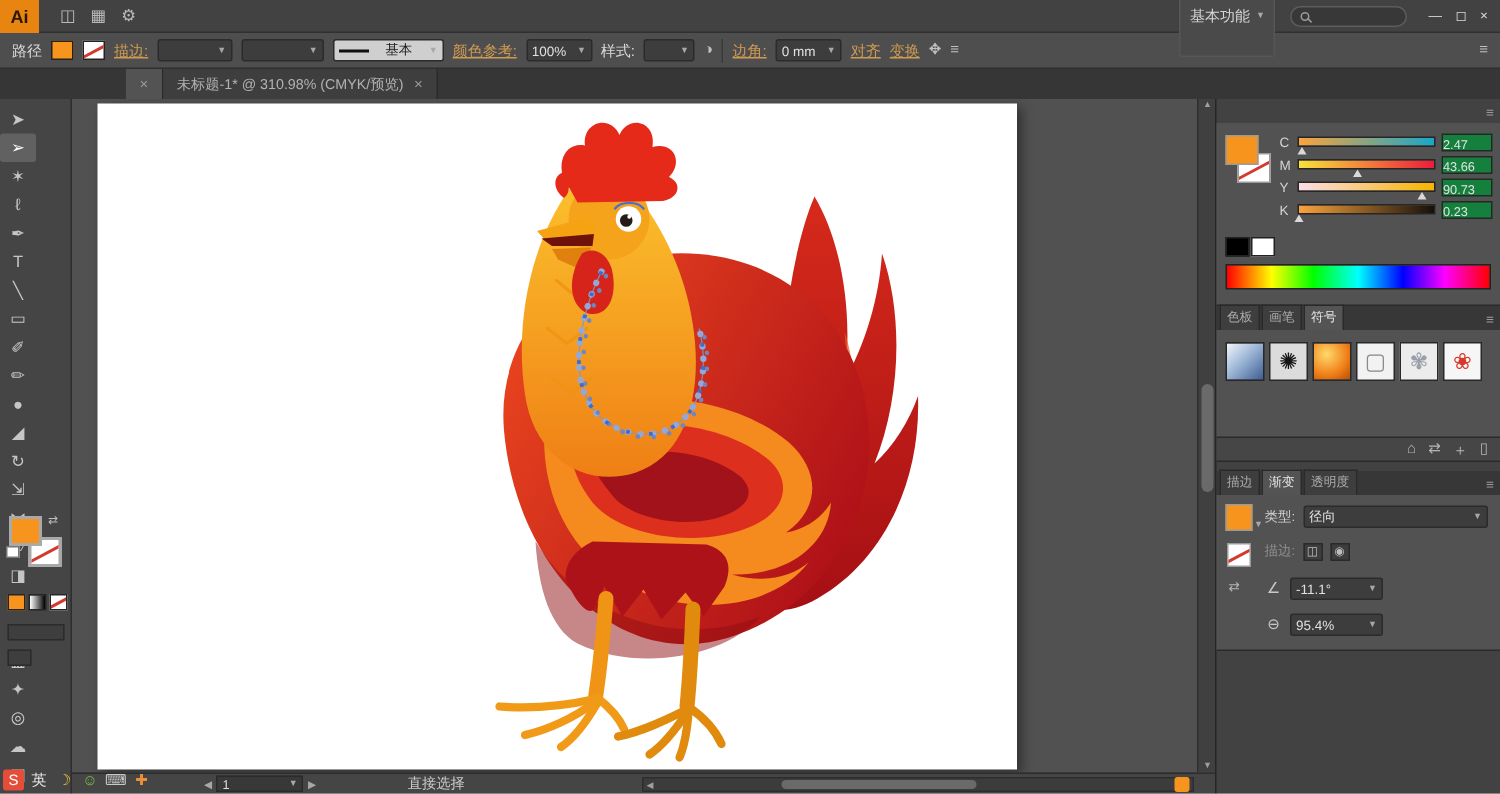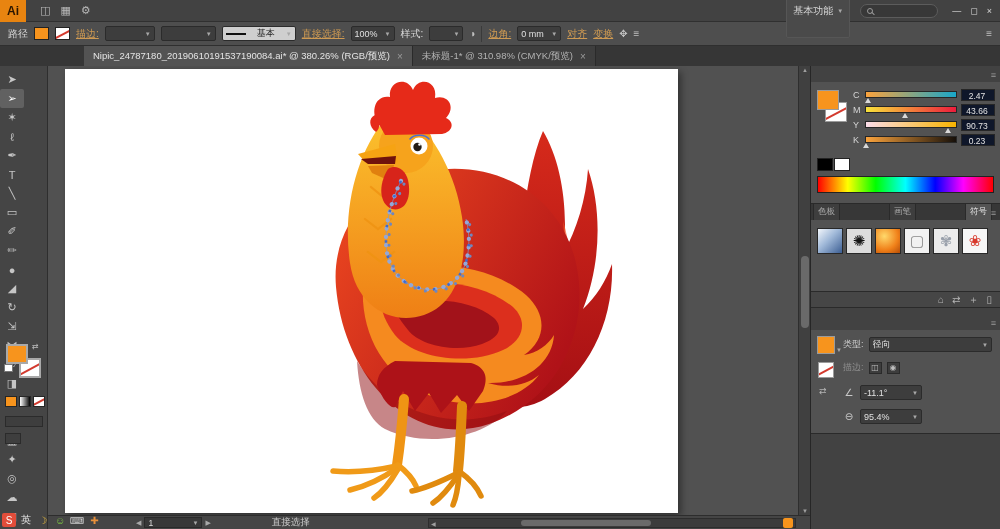--- a/index.html
+++ b/index.html
@@ -94,26 +94,26 @@
   .pbody{position:absolute;left:0;right:0;background:#525252;border-bottom:1px solid #2a2a2a;}
 
   .cp-head{top:0;} .cp-body{top:16px;height:122px;}
   .cp-fill{position:absolute;left:6px;top:8px;width:22px;height:20px;border:1px solid #9b9b9b;z-index:2;}
   .cp-stroke{position:absolute;left:14px;top:20px;width:22px;height:20px;background:#fff;border:1px solid #9b9b9b;overflow:hidden;}
   .channels{position:absolute;left:42px;top:5px;right:5px;}
   .ch-row{display:flex;align-items:center;height:15px;gap:4px;}
   .ch-label{width:8px;color:#d4d4d4;font-size:9px;}
   .ch-track{flex:1;height:7px;border:1px solid #262626;position:relative;}
   .ch-thumb{position:absolute;bottom:-6px;width:0;height:0;border:3px solid transparent;border-bottom:5px solid #d9d9d9;transform:translateX(-3px);}
-  .ch-val{width:34px;height:12px;background:#0f172a;border:1px solid #262626;color:#e2e2e2;font-size:8.5px;text-align:center;padding:1px 2px 0 0;}
+  .ch-val{width:34px;height:12px;background:#15803d;border:1px solid #262626;color:#e2e2e2;font-size:8.5px;text-align:left;padding:1px 2px 0 0;}
   .bw{position:absolute;top:76px;width:16px;height:13px;border:1px solid #222;}
   .bw.black{left:6px;background:#000;} .bw.white{left:23px;background:#fff;}
   .spectrum{position:absolute;left:6px;right:6px;top:94px;height:17px;border:1px solid #222;}
 
-  .sp-head{top:138px;gap:48px;} .sp-body{top:154px;height:72px;}
+  .sp-head{top:138px;} .sp-body{top:154px;height:72px;}
   .tiles{position:absolute;left:6px;top:8px;display:flex;gap:3px;}
   .tile{width:26px;height:26px;border:1px solid #282828;display:flex;align-items:center;justify-content:center;font-size:15px;background:#e9e9e9;}
   .sp-footer{position:absolute;left:0;right:0;top:226px;height:16px;background:#464646;border-bottom:1px solid #2a2a2a;display:flex;justify-content:flex-end;align-items:center;gap:8px;padding-right:8px;color:#b5b5b5;font-size:10px;}
 
   .gp-head{top:248px;} .gp-body{top:264px;height:104px;}
   .gp-fill{position:absolute;left:6px;top:6px;width:18px;height:18px;border:1px solid #9b9b9b;}
   .gp-fill .car{position:absolute;right:-8px;bottom:0;}
   .gp-stroke{position:absolute;left:7px;top:32px;width:16px;height:16px;background:#fff;border:1px solid #9b9b9b;overflow:hidden;}
   .gp-rev{position:absolute;left:8px;top:56px;color:#b5b5b5;font-size:9px;}
   .gp-row{position:absolute;left:32px;right:8px;display:flex;align-items:center;gap:5px;}
@@ -162,21 +162,21 @@
     </span>
   <span class="dd w55">
       <i></i>
       <b class="car">▼</b>
     </span>
   <span class="dd brush-dd w70">
       <i class="brushline"></i>
       <i>基本</i>
       <b class="car">▼</b>
     </span>
-  <span class="cb-link">直接选择:</span>
+  <span class="cb-link">颜色参考:</span>
   <span class="dd w44">
       <i>100%</i>
       <b class="car">▼</b>
     </span>
   <span class="cb-label">样式:</span>
   <span class="dd w34">
       <i></i>
       <b class="car">▼</b>
     </span>
   <span class="cb-icon">◑</span>
@@ -189,21 +189,20 @@
   <span class="cb-link">对齐</span>
   <span class="cb-link">变换</span>
   <span class="cb-icon">✥</span>
   <span class="cb-icon">≡</span>
   <span class="cb-icon" style="margin-left:auto">≡</span>
 </div>
 
 <div class="tabbar">
 
     <div class="doc-tab active">
-      <span>Nipic_24787180_20190610191537190084.ai* @ 380.26% (RGB/预览)</span>
       <span class="tab-close">×</span>
     </div>
 
     <div class="doc-tab">
       <span>未标题-1* @ 310.98% (CMYK/预览)</span>
       <span class="tab-close">×</span>
     </div>
   </div>
 
 <div class="toolbar">
@@ -419,20 +418,26 @@
       </div>
   </div>
   <div class="sp-footer">
 
   <span>⌂</span>
       <span>⇄</span>
       <span>＋</span>
       <span>▯</span>
     </div>
 
+  <div class="phead gp-head">
+
+  <span class="phtab">描边</span>
+      <span class="phtab active">渐变</span>
+      <span class="phtab">透明度</span>
+    </div>
   <span class="ph-menu" style="top:252px">≡</span>
   <div class="pbody gp-body">
     <div class="gp-fill" style="background: rgb(247, 148, 29);">
         <b class="car">▼</b>
       </div>
     <div class="gp-stroke"></div>
     <div class="gp-rev">⇄</div>
     <div class="gp-row r1">
       <span class="gp-lab">类型:</span>
       <span class="dd gp-dd">

